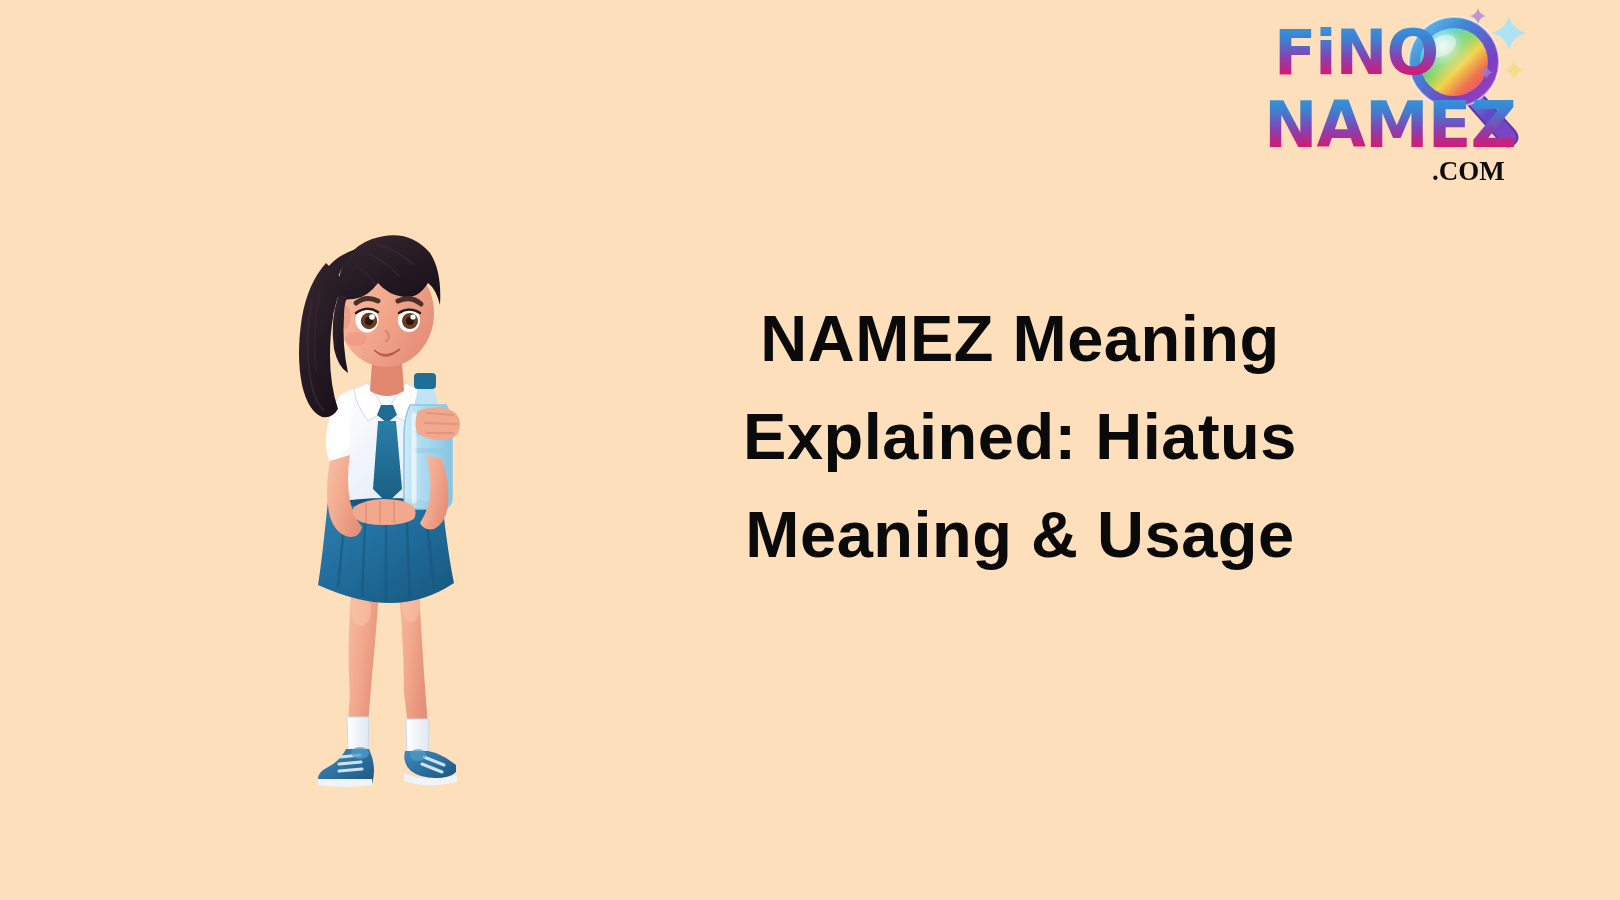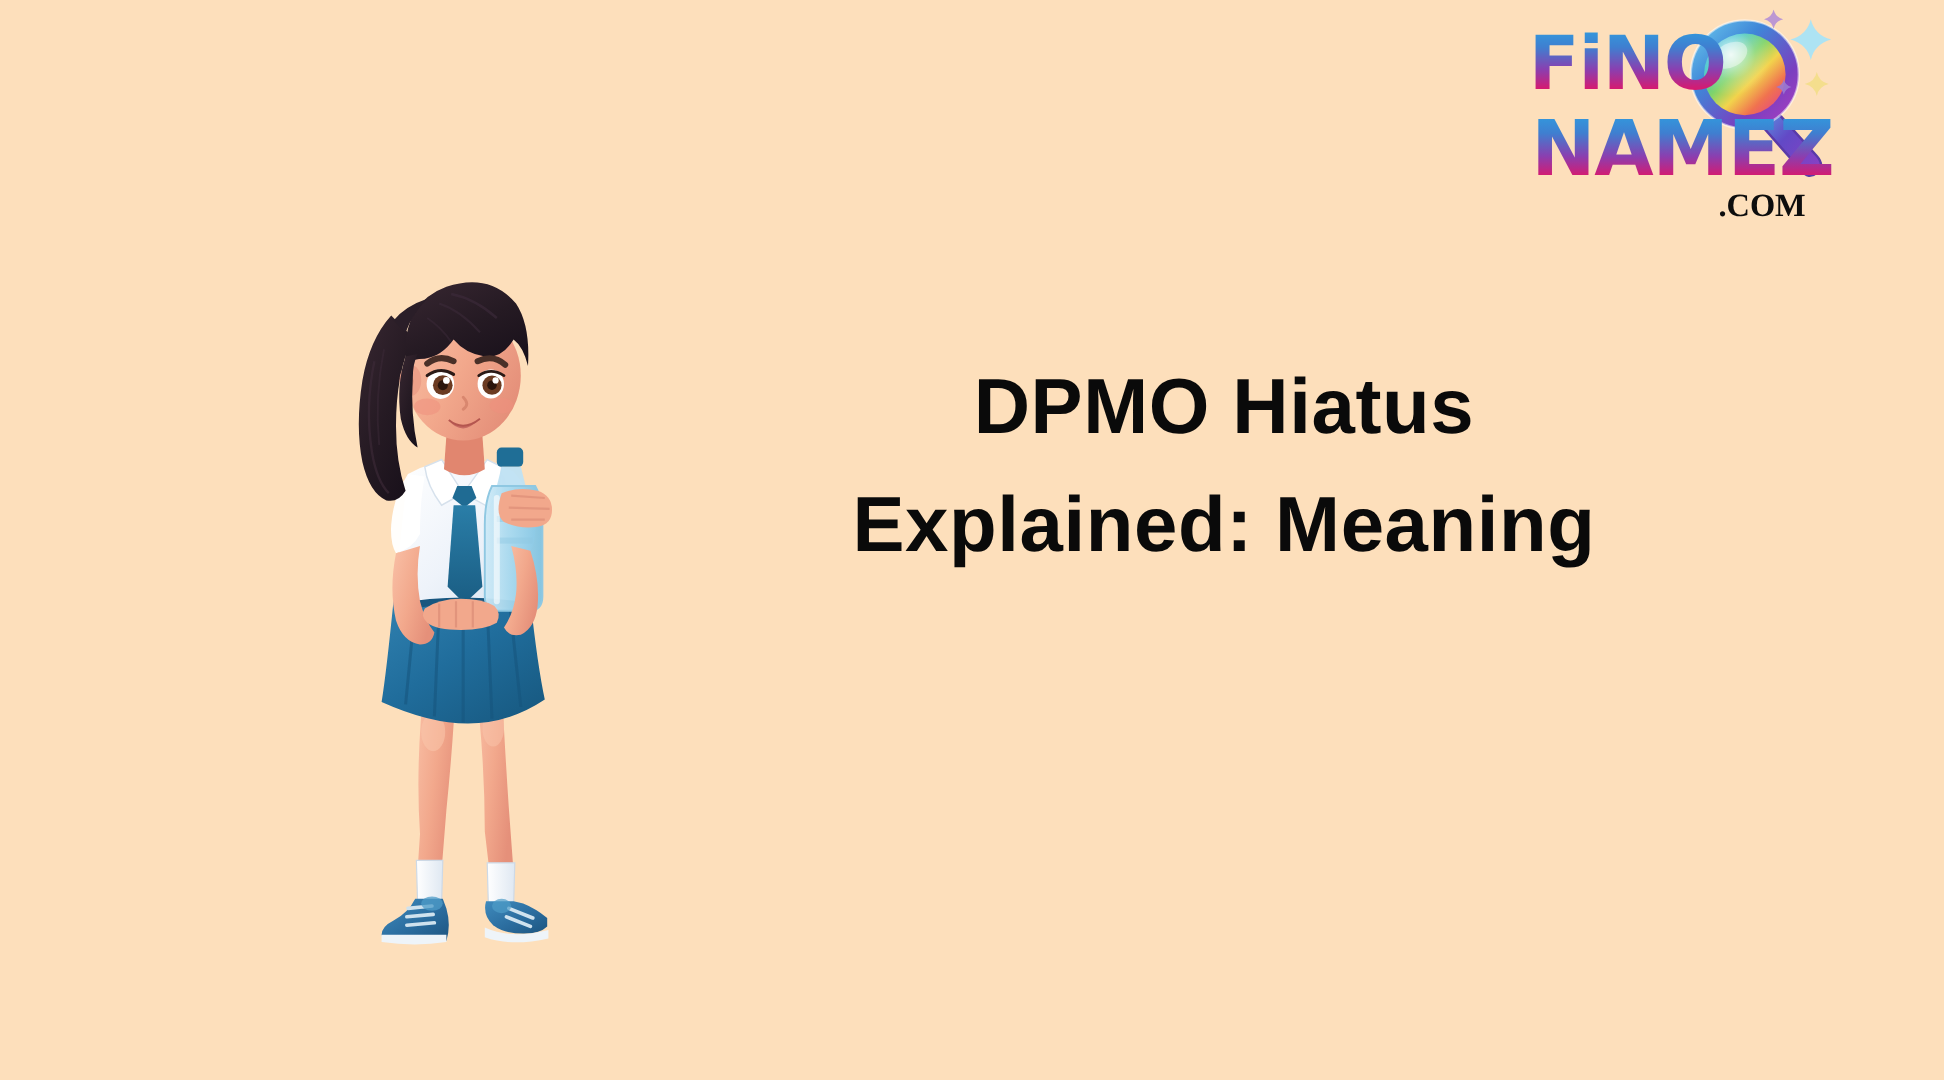--- a/index.html
+++ b/index.html
@@ -43,21 +43,21 @@
     -webkit-text-fill-color: transparent;
     line-height: 1;
     white-space: nowrap;
   }
   #logo-fino {
     left: 22px;
     top: 14px;
     font-size: 62px;
   }
   #logo-namez {
-    left: 24px;
+    left: 12px;
     top: 85px;
     font-size: 64px;
   }
   #logo-dotcom {
     position: absolute;
     left: 180px;
     top: 150px;
     font-family: Liberation Serif, serif;
     font-weight: bold;
     font-size: 27px;
@@ -321,17 +321,18 @@
 
     <path d="M174 254 Q182 278 180 300 Q178 318 166 324 Q156 326 152 318 Q160 306 162 290
              Q164 272 158 250 Z" fill="url(#skinG)"></path>
 
     <path d="M150 206 Q164 200 180 204 Q192 208 192 220 Q192 232 180 234 Q164 236 152 230
              Q144 224 150 206 Z" fill="#f2a88c"></path>
     <path d="M158 208 L186 210 M156 218 L190 219 M158 228 L186 228" stroke="#dd8f78" stroke-width="1.8" fill="none" opacity="0.75"></path>
   </svg>
 
   <div id="title-block">
-    <div class="title-line">DPMO Hiatus</div>
-    <div class="title-line">Explained: Meaning</div>
+    <div class="title-line">NAMEZ Meaning</div>
+    <div class="title-line">Explained: Hiatus</div>
+    <div class="title-line">Meaning &amp; Usage</div>
   </div>
 
 </div>
 
 </body></html>

